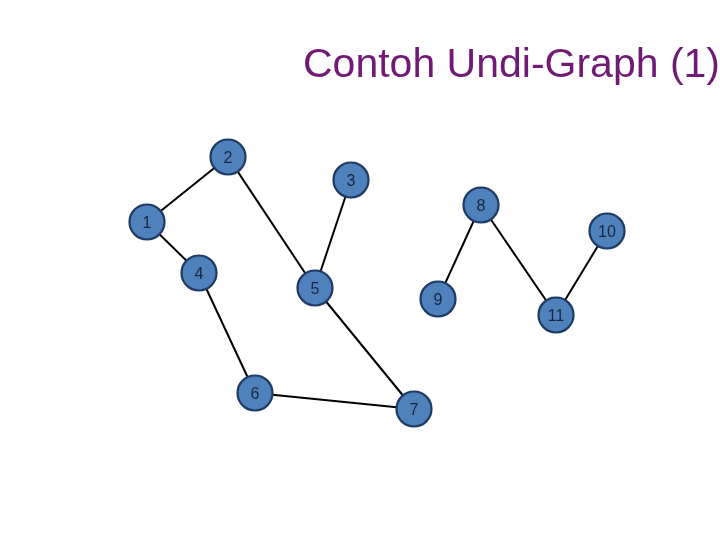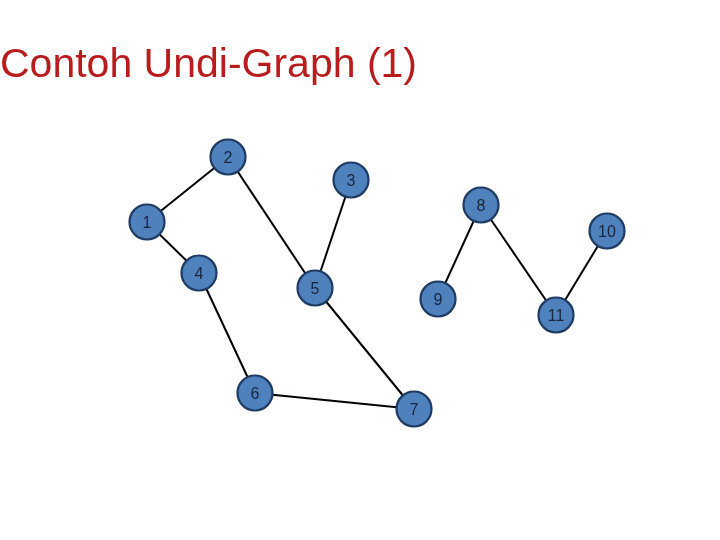--- a/index.html
+++ b/index.html
@@ -14,25 +14,25 @@
     background: #ffffff;
     overflow: hidden;
     font-family: "Liberation Sans", sans-serif;
   }
   .title {
     position: absolute;
     top: 40px;
     left: 0;
     width: 100%;
     margin: 0;
-    text-align: left;
+    text-align: right;
     font-family: "Liberation Sans", sans-serif;
     font-size: 41px;
     font-weight: 400;
-    color: #b91c1c;
+    color: #701a75;
     letter-spacing: 0px;
     white-space: nowrap;
   }
   #graph-svg {
     position: absolute;
     top: 0;
     left: 0;
   }
   .graph-node-label {
     font-family: "Liberation Sans", sans-serif;

